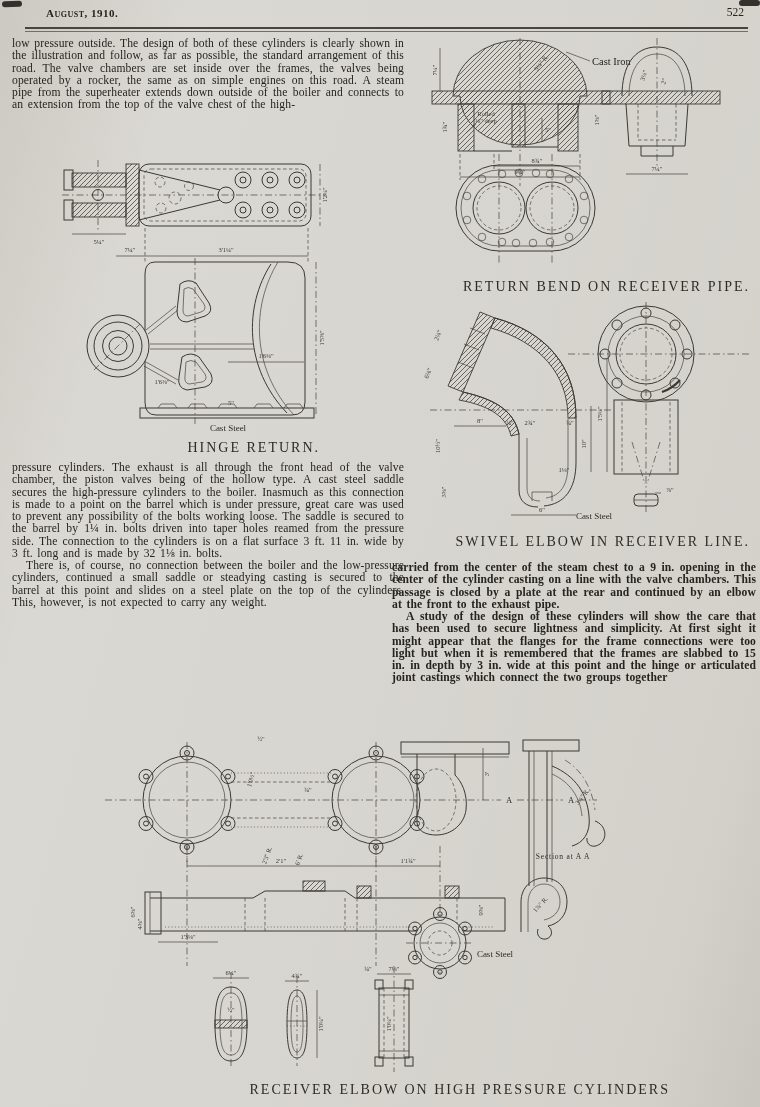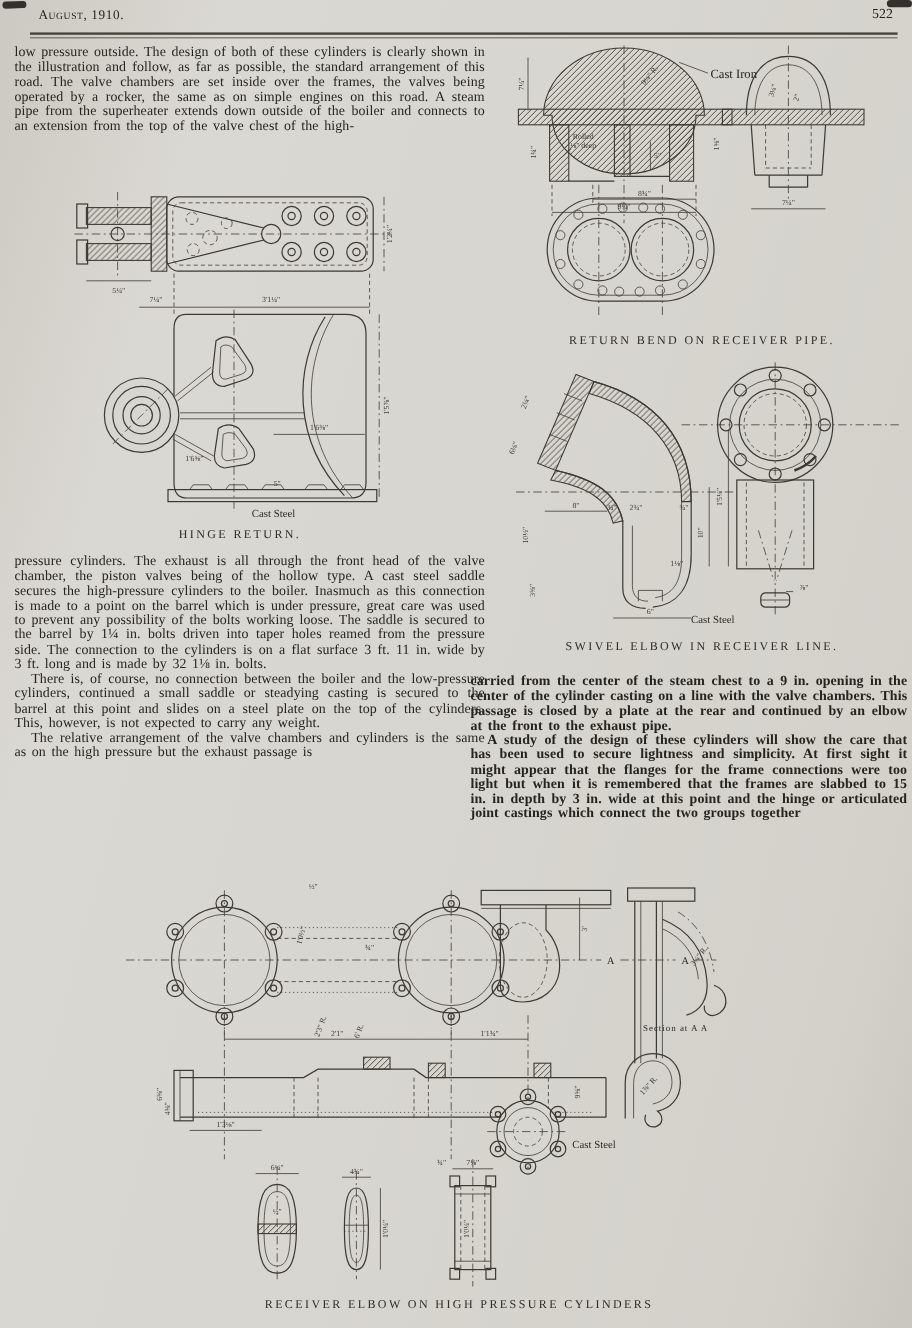--- a/index.html
+++ b/index.html
@@ -2,30 +2,30 @@
 <html><head>
 <meta charset="utf-8">
 <style>
   html,body{margin:0;padding:0;}
   #page{
     position:relative; width:760px; height:1107px; overflow:hidden;
     background:linear-gradient(105deg,#ccc9c3 0%,#dad8d2 18%,#d7d5cf 55%,#d3d1ca 88%,#c9c6bf 100%);
     font-family:"Liberation Serif","DejaVu Serif",serif; color:#26241f;
   }
   .abs{position:absolute;}
-  .hdr-date{left:32px;top:7px;font-size:11px;font-variant:small-caps;font-weight:normal;letter-spacing:.5px;}
+  .hdr-date{left:46px;top:7px;font-size:11px;font-variant:small-caps;font-weight:bold;letter-spacing:.5px;}
   .hdr-title{left:0;right:0;top:6px;text-align:center;font-size:16px;letter-spacing:2.5px;color:#2b2923;}
   .hdr-page{right:16px;top:6px;font-size:11.5px;}
   .rule1{left:25px;top:27px;width:723px;height:2px;background:#48453c;}
   .rule2{left:25px;top:31px;width:723px;height:1px;background:#716e63;}
   .blob{background:#33312d;border-radius:3px;}
   .txt{width:392px;text-align:justify;font-size:11.6px;line-height:12.25px;letter-spacing:.1px;word-spacing:1.6px;color:#26241f;}
   .txt p{margin:0;}
   .txt p.ind{text-indent:14px;}
-  .cap{text-align:center;font-size:10px;letter-spacing:2px;color:#2e2c26;white-space:nowrap;}
+  .cap{text-align:right;font-size:14px;letter-spacing:2px;color:#2e2c26;white-space:nowrap;}
   svg{position:absolute;overflow:visible;}
   .s{stroke:#3b3933;fill:none;stroke-width:1;}
   .sthin{stroke:#45433b;fill:none;stroke-width:.7;}
   .dd{stroke-dasharray:7 3 1.5 3;}
   .dsh{stroke-dasharray:3.5 2.5;}
   .dot{stroke-dasharray:1 2.3;}
   .ht{fill:url(#hx);stroke:#3b3933;stroke-width:.9;}
   text.d{font:6.5px "Liberation Serif",serif;fill:#3b3933;text-anchor:middle;}
   text.m{font:9px "Liberation Serif",serif;fill:#2c2a25;text-anchor:middle;}
   text.cm{font:10.5px "Liberation Serif",serif;fill:#26241f;}
@@ -136,21 +136,20 @@
       <text class="d" transform="rotate(-90 266 180)" x="266" y="180">1'5⅞"</text>
       <text class="d" x="173" y="247">5"</text>
       <text class="m" x="170" y="273">Cast Steel</text>
     </g>
   </svg>
   <div class="abs cap" style="left:80px;top:440px;width:240px;">HINGE RETURN.</div>
 
   <div class="abs txt" style="left:12px;top:462px;">
     <p>pressure cylinders.  The exhaust is all through the front head of the valve chamber, the piston valves being of the hollow type. A cast steel saddle secures the high-pressure cylinders to the boiler.  Inasmuch as this connection is made to a point on the barrel which is under pressure, great care was used to prevent any possibility of the bolts working loose.  The saddle is secured to the barrel by 1¼ in. bolts driven into taper holes reamed from the pressure side.  The connection to the cylinders is on a flat surface 3 ft. 11 in. wide by 3 ft. long and is made by 32 1⅛ in. bolts.</p>
     <p class="ind">There is, of course, no connection between the boiler and the low-pressure cylinders, continued a small saddle or steadying casting is secured to the barrel at this point and slides on a steel plate on the top of the cylinders. This, however, is not expected to carry any weight.</p>
-    <p class="ind">The relative arrangement of the valve chambers and cylinders is the same as on the high pressure but the exhaust passage is</p>
   </div>
 
   <svg style="left:430px;top:34px;" width="328" height="240" viewBox="0 0 328 240">
     <g>
       <path class="ht" d="M23,62 A67,56 0 0 1 157,62 L150,62 A60,49 0 0 1 30,62 Z"></path>
       <rect class="ht" x="2" y="57" width="178" height="13"></rect>
       <rect class="ht" x="28" y="70" width="16" height="47"></rect>
       <rect class="ht" x="82" y="70" width="13" height="43"></rect>
       <rect class="ht" x="128" y="70" width="20" height="47"></rect>
       <line class="s" x1="44" y1="117" x2="82" y2="117"></line>

